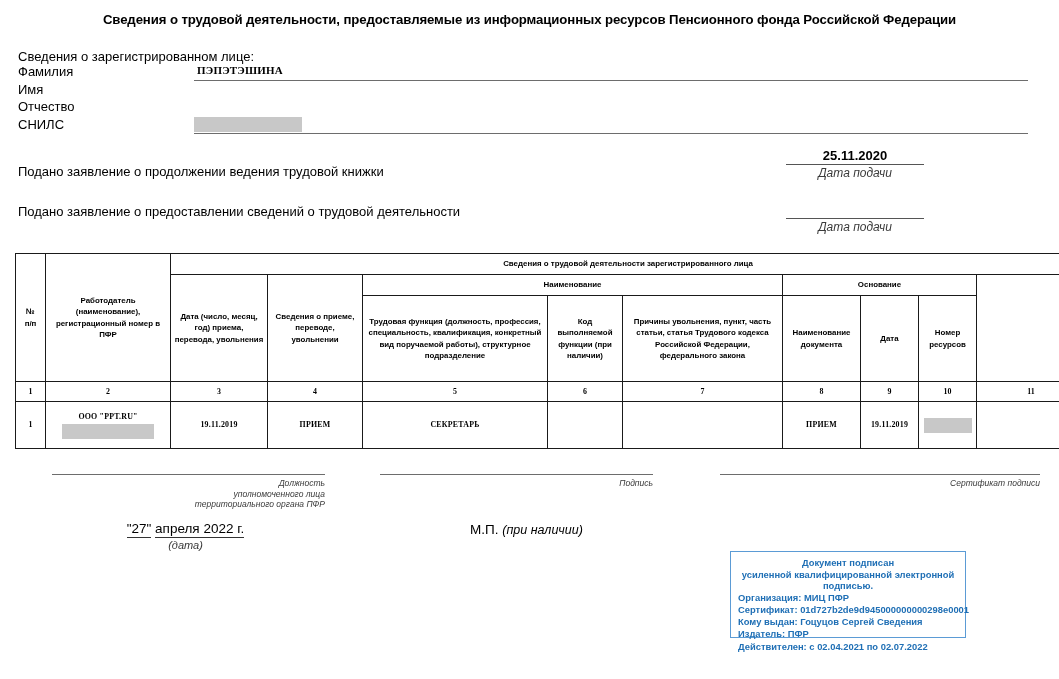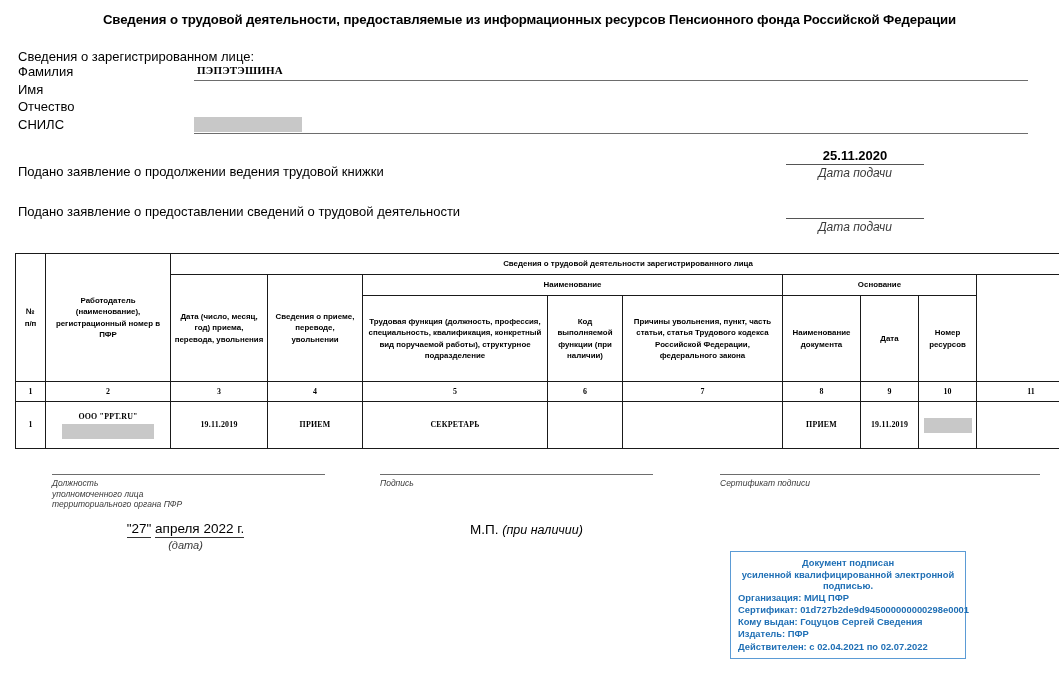--- a/index.html
+++ b/index.html
@@ -163,21 +163,21 @@
     margin: 2px auto 0 auto;
   }
 
   
   .sigline {
     position: absolute;
     border-top: 1.4px solid #6d6d6d;
   }
   .sigcap {
     position: absolute;
-    text-align: left;
+    text-align: right;
     font-size: 8.5px;
     font-style: italic;
     color: #3a3a3a;
     line-height: 10.5px;
   }
 
   .signdate {
     position: absolute;
     left: 108px;
     top: 521px;
@@ -209,21 +209,21 @@
   .mp em {
     font-size: 12.5px;
   }
 
   
   .estamp {
     position: absolute;
     left: 730px;
     top: 551px;
     width: 236px;
-    height: 108px;
+    height: 87px;
     border: 1px solid #5b9bd5;
     box-sizing: border-box;
     padding: 5px 7px 0 7px;
     color: #1f6fb5;
     font-size: 9.4px;
     font-weight: bold;
     line-height: 12.2px;
   }
   .estamp .es-head {
     text-align: center;

